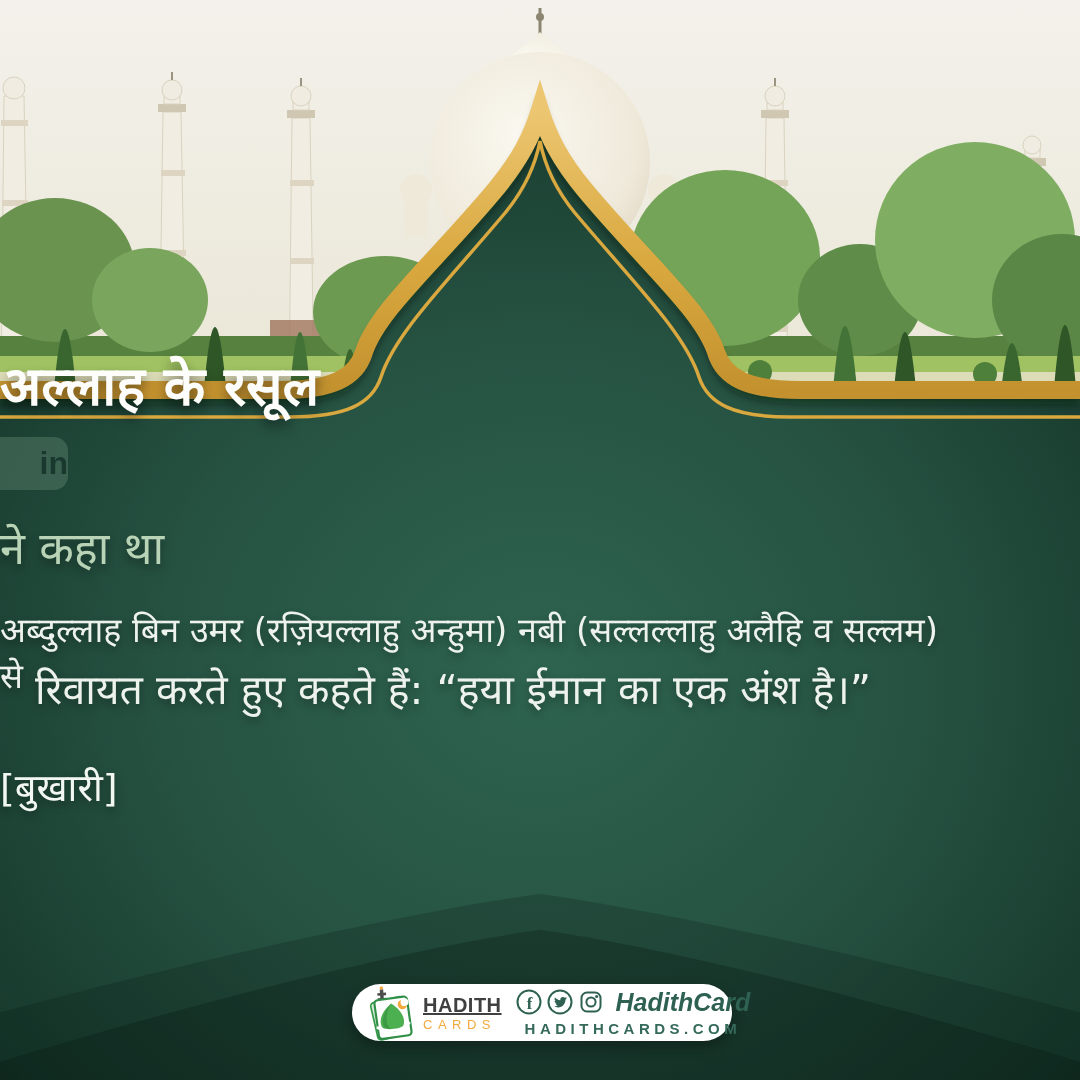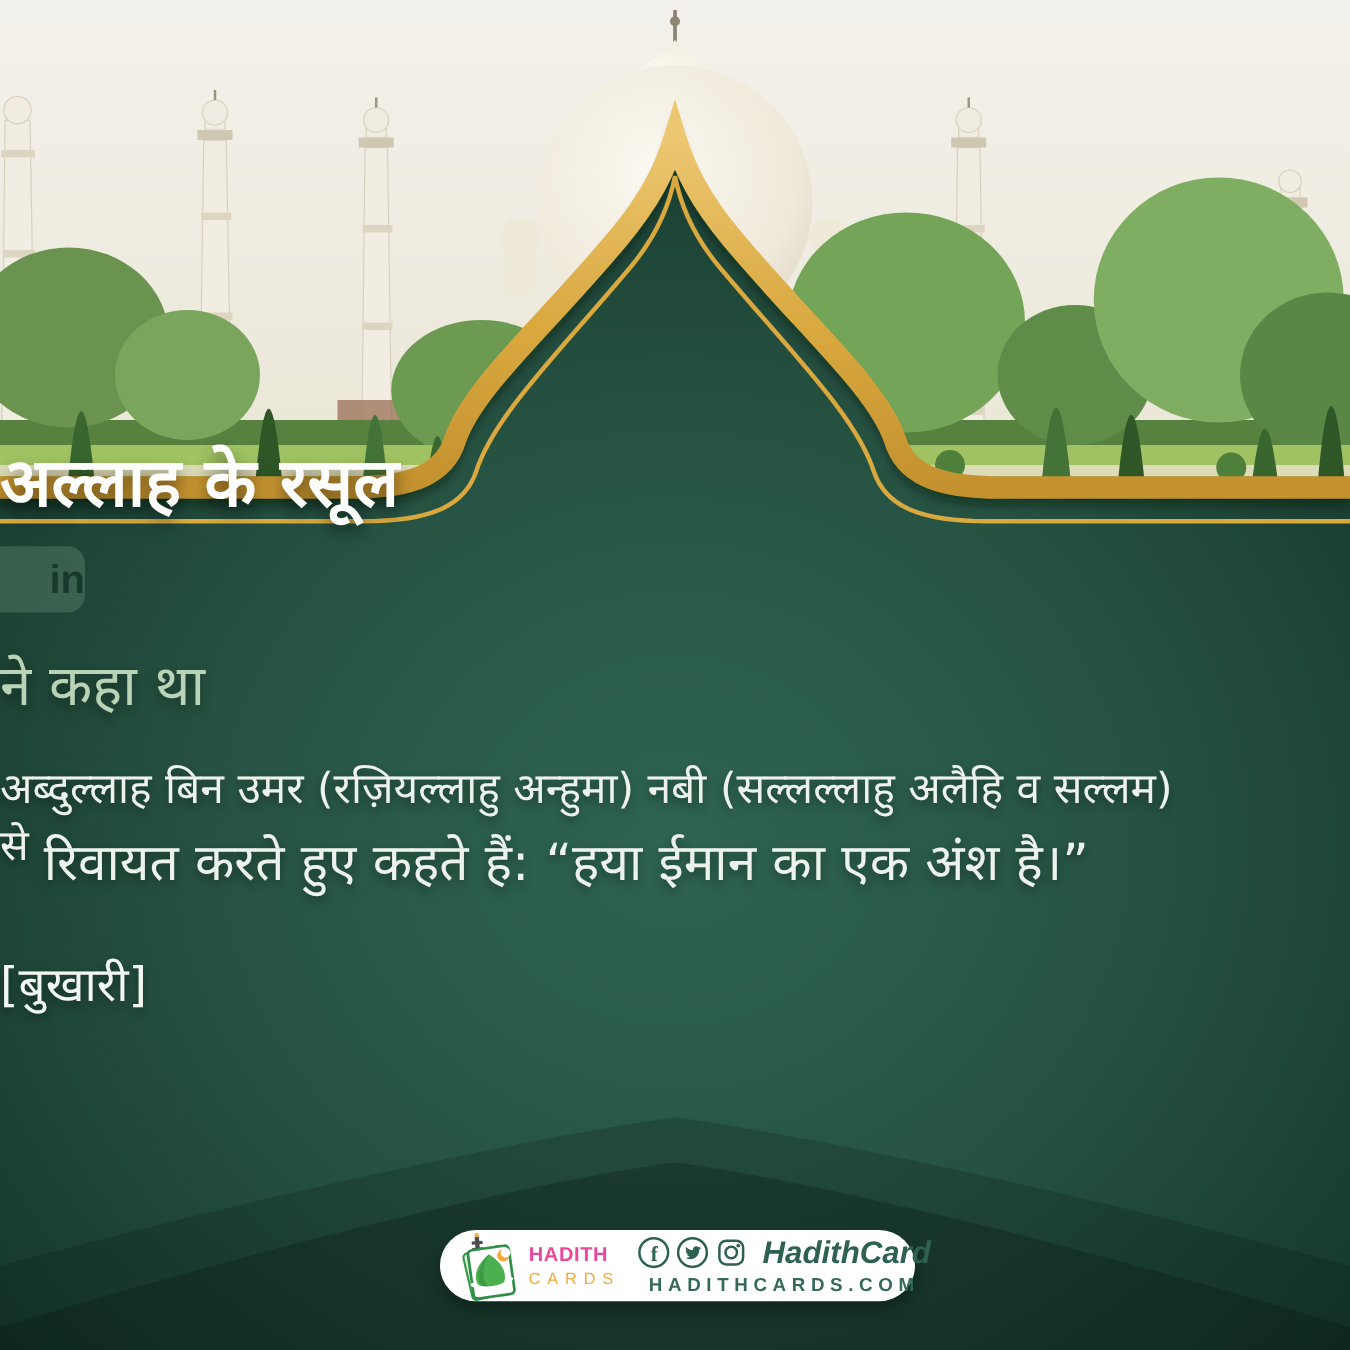--- a/index.html
+++ b/index.html
@@ -29,21 +29,21 @@
           text-shadow:0 4px 8px rgba(0,0,0,.35);margin-left:35px;}
   #source{top:760px;font-size:38px;color:#f3f7f2;
           text-shadow:0 4px 8px rgba(0,0,0,.35);}
   
   #pill{position:absolute;left:352px;top:984px;width:380px;height:57px;
         background:#ffffff;border-radius:29px;box-shadow:0 6px 14px rgba(0,0,0,.3);
         display:flex;align-items:center;padding:0 14px;box-sizing:border-box;
         font-family:"Liberation Sans",sans-serif;}
   .logo-group{display:flex;align-items:center;gap:5px;}
   .logo-words{display:flex;flex-direction:column;line-height:1;}
-  .logo-hadith{color:#ec4899;font-weight:800;font-size:16px;letter-spacing:.5px;}
+  .logo-hadith{color:#404040;font-weight:800;font-size:20px;letter-spacing:.5px;text-decoration:underline;}
   .logo-cards{color:#f2a93b;font-weight:400;font-size:13px;letter-spacing:5.5px;margin-top:3px;}
   .right-group{display:flex;flex-direction:column;align-items:center;margin-left:14px;line-height:1;}
   .social-row{display:flex;align-items:center;gap:5px;}
   .social-row .ic{display:flex;align-items:center;}
   .handle{color:#2e6152;font-size:25px;font-weight:600;margin-left:7px;font-style:italic;}
   .website{color:#356a5b;font-size:15px;font-weight:600;letter-spacing:4.5px;margin-top:6px;}
 </style>
 </head>
 <body>
 

